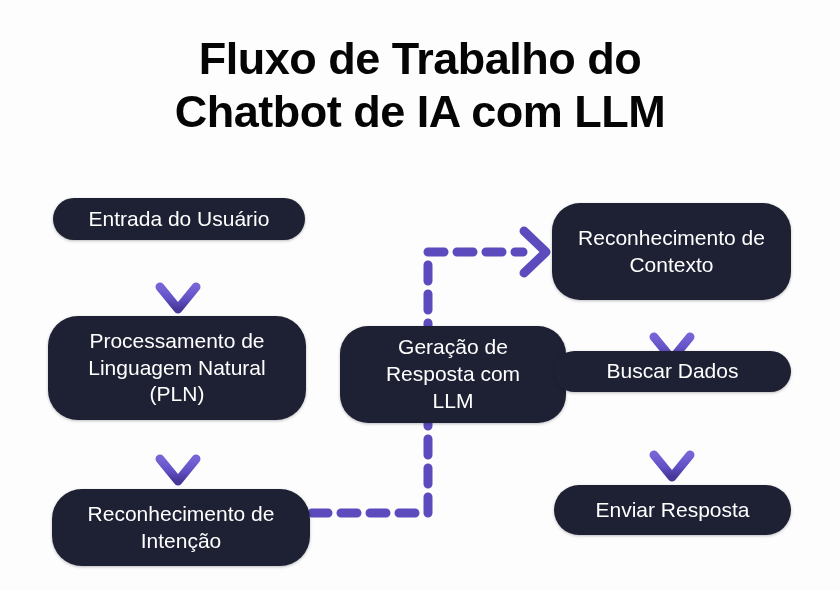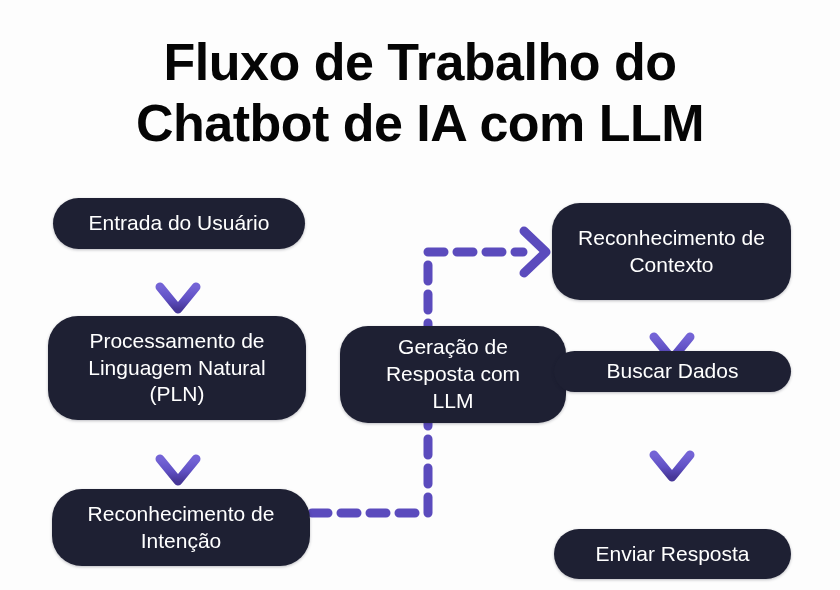--- a/index.html
+++ b/index.html
@@ -20,21 +20,21 @@
     background: #fdfdfd;
   }
 
   
   .title {
     position: absolute;
     left: 0;
     top: 32px;
     width: 840px;
     text-align: center;
-    font-size: 52px;
+    font-size: 45px;
     font-weight: 700;
     line-height: 1.18;
     letter-spacing: -0.5px;
     color: #050505;
     white-space: pre-line;
   }
 
   
   .node {
     position: absolute;
@@ -47,27 +47,27 @@
     text-align: center;
     font-size: 21px;
     line-height: 1.28;
     font-weight: 400;
     box-sizing: border-box;
     padding: 6px 12px;
     box-shadow: 0 1px 3px rgba(20,20,40,0.28);
     white-space: pre-line;
   }
 
-  #node-user-input      { left: 53px;  top: 198px; width: 252px; height: 51px;  border-radius: 26px; text-align: right; }
+  #node-user-input      { left: 53px;  top: 198px; width: 252px; height: 42px;  border-radius: 26px; text-align: right; }
   #node-nlp             { left: 48px;  top: 316px; width: 258px; height: 104px; border-radius: 30px; }
   #node-intent          { left: 52px;  top: 489px; width: 258px; height: 77px;  border-radius: 30px; }
   #node-llm             { left: 340px; top: 326px; width: 226px; height: 97px;  border-radius: 28px; text-align: center; }
   #node-context         { left: 552px; top: 203px; width: 239px; height: 97px;  border-radius: 28px; }
   #node-fetch           { left: 554px; top: 351px; width: 237px; height: 41px;  border-radius: 27px; }
-  #node-send            { left: 554px; top: 485px; width: 237px; height: 50px;  border-radius: 26px; margin-top: 44px; }
+  #node-send            { left: 554px; top: 485px; width: 237px; height: 50px;  border-radius: 26px; }
 
   
   #connectors {
     position: absolute;
     left: 0;
     top: 0;
     width: 840px;
     height: 590px;
     pointer-events: none;
   }

